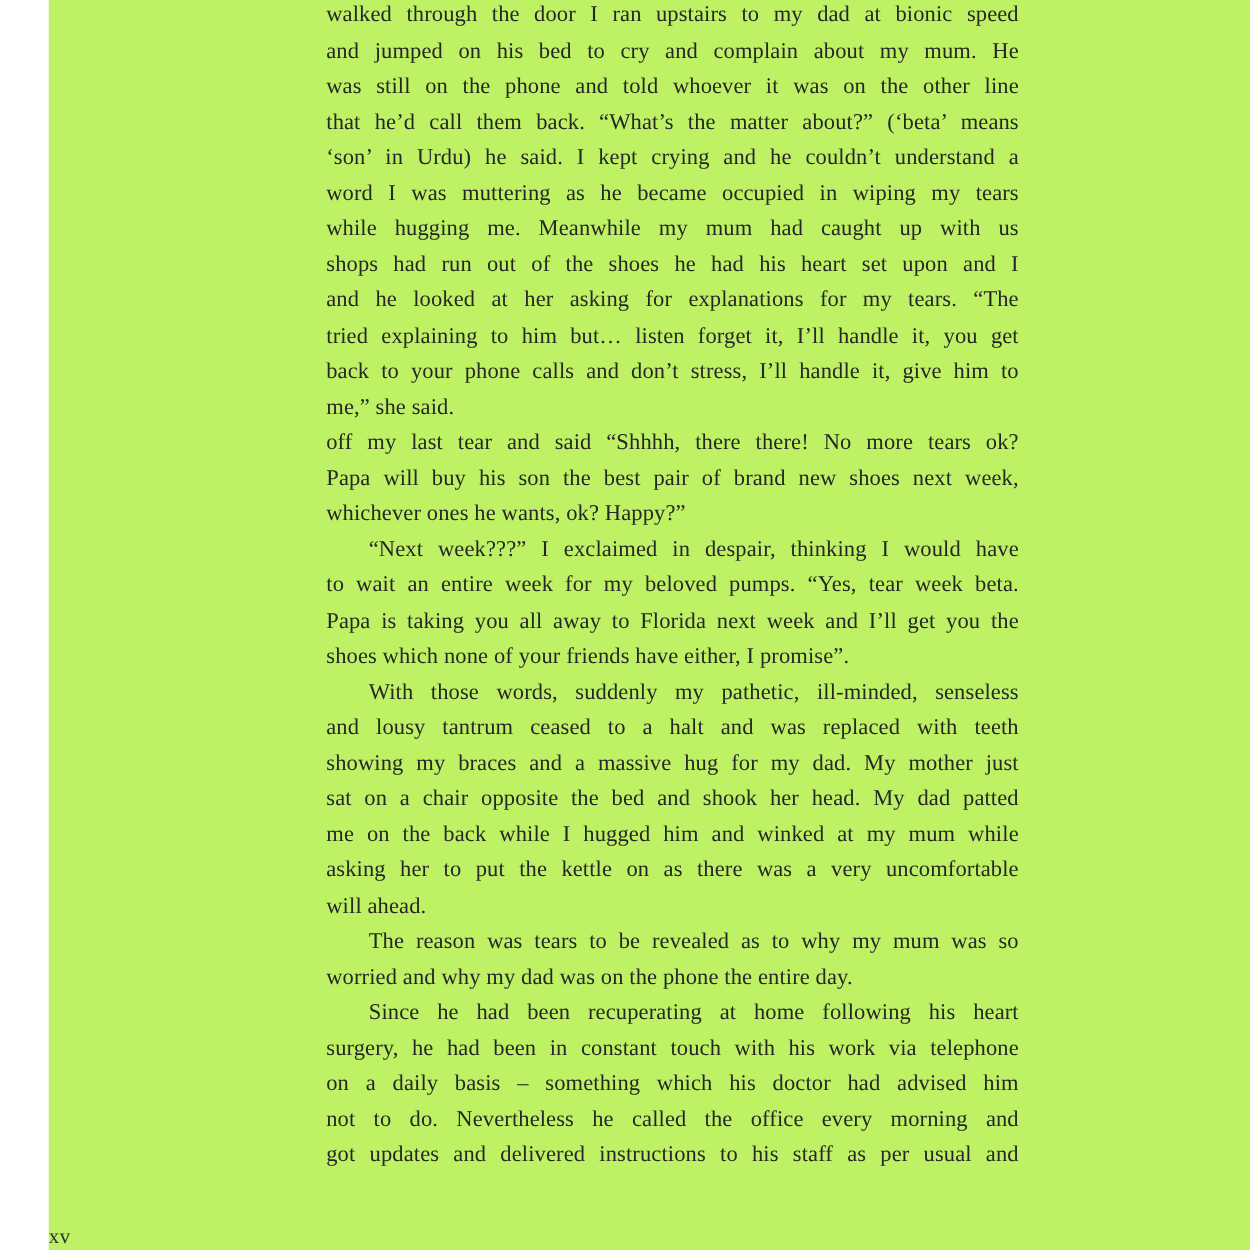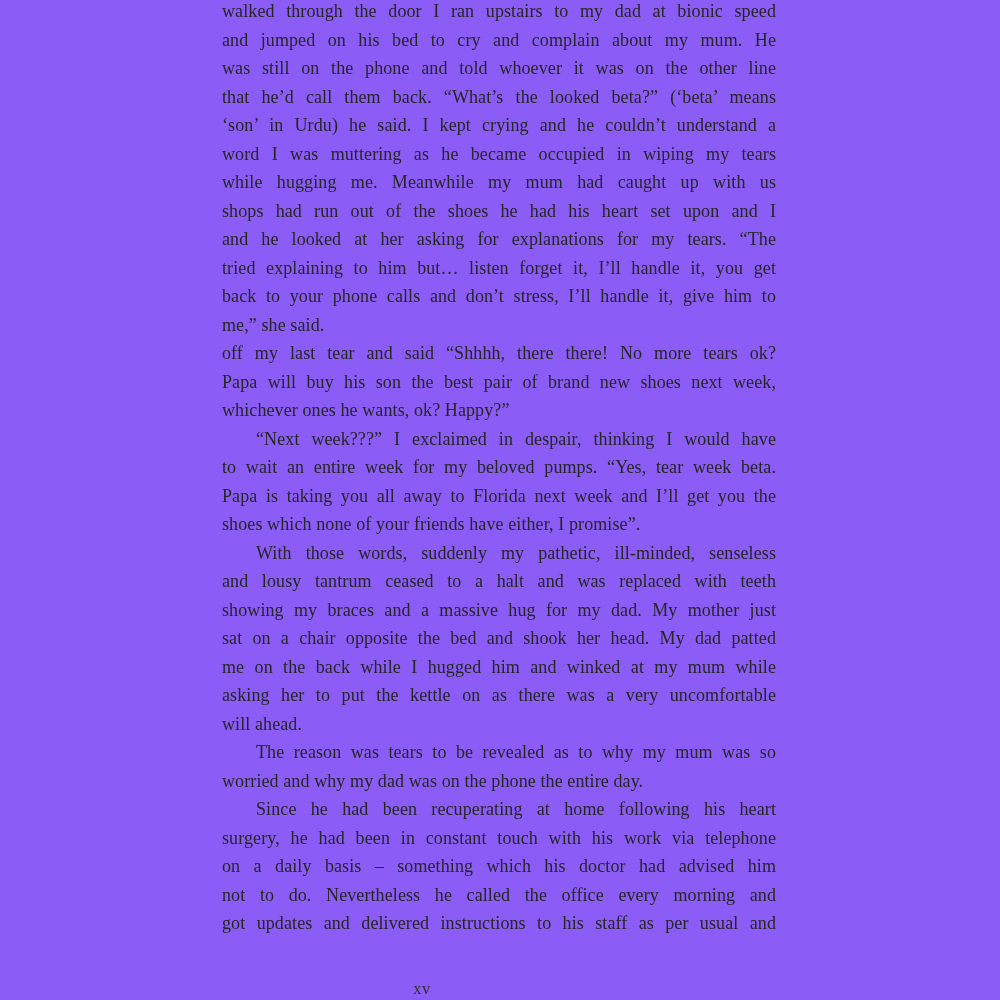--- a/index.html
+++ b/index.html
@@ -10,21 +10,22 @@
   body {
     width: 1000px;
     height: 1000px;
     position: relative;
     overflow: hidden;
     font-family: "Liberation Serif", serif;
   }
   .page {
     position: absolute;
     inset: 0;
-    background: #8b5cf6;
+    background: #bef264;
+    margin-left: 39px;
   }
   .text-block {
     position: absolute;
     top: -3px;
     left: 222px;
     width: 554px;
     font-size: 18px;
     line-height: 28.5px;
     color: #262626;
     letter-spacing: 0.1px;
@@ -38,37 +39,37 @@
     text-indent: 34px;
   }
   .line.last {
     text-align-last: left;
   }
   .page-number {
     position: absolute;
     top: 979px;
     left: 0;
     width: 844px;
-    text-align: center;
+    text-align: left;
     font-size: 16.5px;
     color: #2e2e2e;
     letter-spacing: 0.5px;
   }
 </style>
 </head>
 <body>
 
 <div class="page">
   <div class="text-block">
 
     <div class="para">
       <div class="line">walked through the door I ran upstairs to my dad at bionic speed</div>
       <div class="line">and jumped on his bed to cry and complain about my mum. He</div>
       <div class="line">was still on the phone and told whoever it was on the other line</div>
-      <div class="line">that he’d call them back. “What’s the looked beta?” (‘beta’ means</div>
+      <div class="line">that he’d call them back. “What’s the matter about?” (‘beta’ means</div>
       <div class="line">‘son’ in Urdu) he said. I kept crying and he couldn’t understand a</div>
       <div class="line">word I was muttering as he became occupied in wiping my tears</div>
       <div class="line">while hugging me. Meanwhile my mum had caught up with us</div>
       <div class="line">shops had run out of the shoes he had his heart set upon and I</div>
       <div class="line">and he looked at her asking for explanations for my tears. “The</div>
       <div class="line">tried explaining to him but… listen forget it, I’ll handle it, you get</div>
       <div class="line">back to your phone calls and don’t stress, I’ll handle it, give him to</div>
       <div class="line last">me,” she said.</div>
     </div>
 

